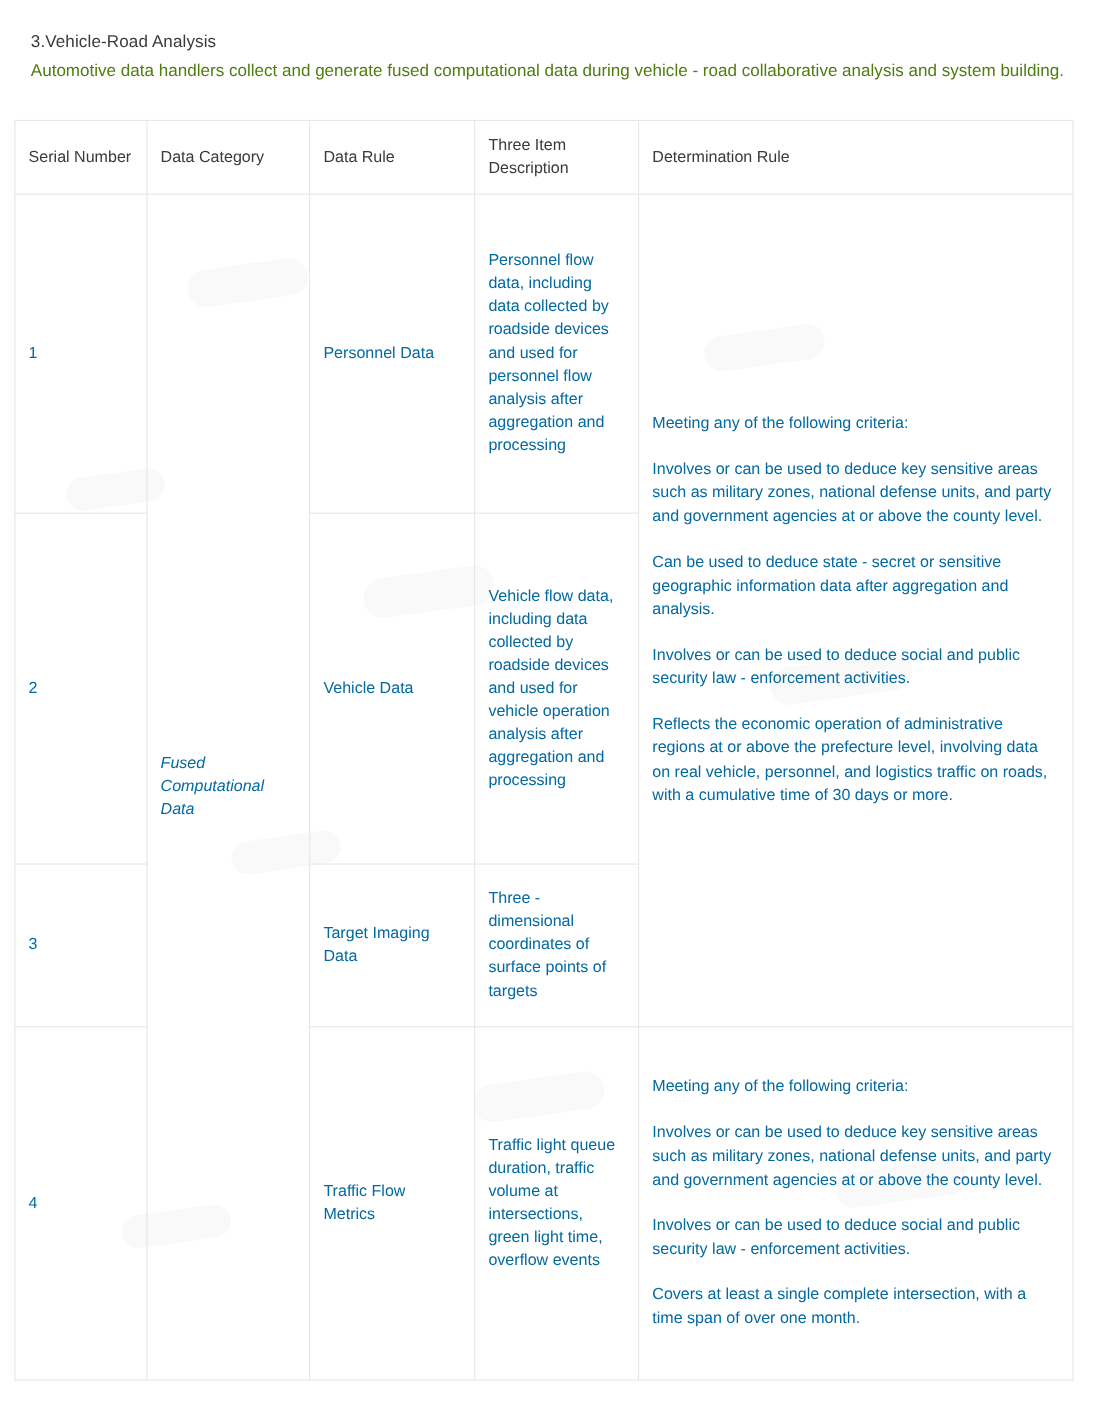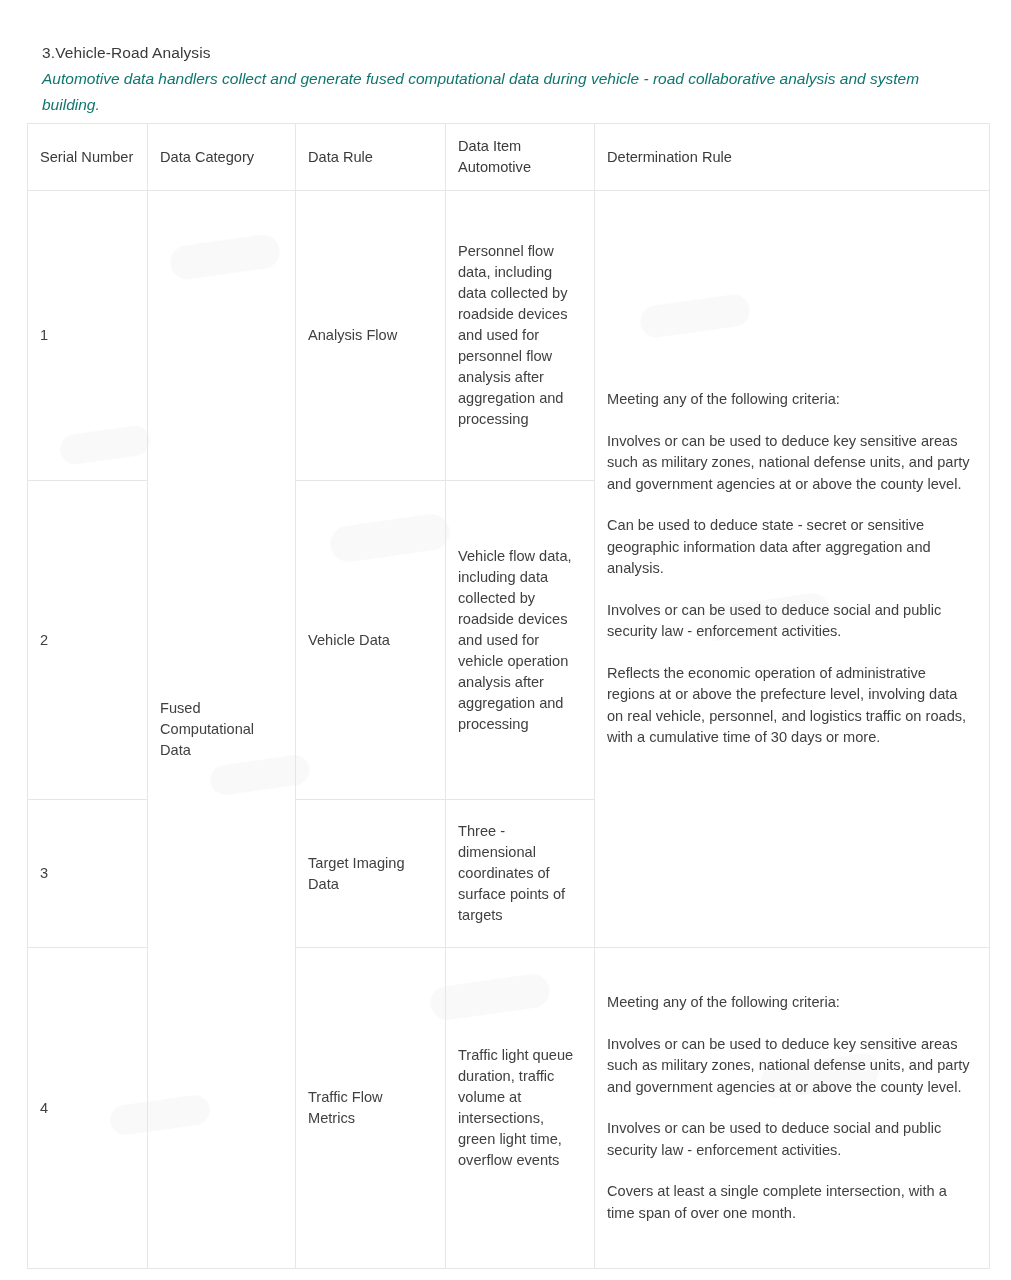--- a/index.html
+++ b/index.html
@@ -15,21 +15,21 @@
     color: #2b2b2b;
     position: relative;
     overflow: hidden;
   }
 
   .page {
     position: relative;
     width: 1011px;
     height: 1280px;
     box-sizing: border-box;
-    padding: 16px;
+    padding: 2px;
   }
 
   
   .watermark-layer {
     position: absolute;
     inset: 0;
     pointer-events: none;
     z-index: 0;
   }
   .wm {
@@ -52,63 +52,62 @@
     font-size: 15.5px;
     line-height: 25px;
     color: #3a3a3a;
     margin: 0 0 1px 0;
     font-weight: 400;
     letter-spacing: 0.1px;
   }
   .section-para {
     font-size: 15.5px;
     line-height: 25.5px;
-    color: #0f766e;
+    color: #4d7c0f;
     margin: 0;
     max-width: 960px;
     font-weight: 400;
-    font-style: italic;
   }
 
   table.data-table {
     position: absolute;
     left: 11px;
     top: 107px;
     width: 962px;
     border-collapse: collapse;
     table-layout: fixed;
     background: transparent;
   }
   table.data-table td,
   table.data-table th {
     border: 1px solid #e6e6e8;
     vertical-align: middle;
     padding: 10px 12px;
     font-size: 14.6px;
     line-height: 21px;
-    color: #404040;
+    color: #0369a1;
     font-weight: 400;
     text-align: left;
     background: transparent;
   }
   table.data-table th {
     font-weight: 400;
     color: #3a3a3a;
     height: 46px;
   }
 
   
   col.c-serial { width: 120px; }
   col.c-cat    { width: 148px; }
   col.c-item   { width: 150px; }
   col.c-desc   { width: 149px; }
   col.c-rule   { width: 395px; }
 
   td.cell-serial { vertical-align: middle; }
-  td.cell-cat    { vertical-align: middle; }
+  td.cell-cat    { vertical-align: middle; font-style: italic; }
   td.cell-item   { vertical-align: middle; }
   td.cell-desc   { vertical-align: middle; }
   td.cell-rule   { vertical-align: middle; padding-left: 12px; padding-right: 14px; }
 
   .rule-block p {
     margin: 0 0 20px 0;
     line-height: 21.5px;
   }
   .rule-block p:last-child { margin-bottom: 0; }
 
@@ -147,30 +146,30 @@
         <col class="c-cat">
         <col class="c-item">
         <col class="c-desc">
         <col class="c-rule">
       </colgroup>
       <thead>
         <tr>
           <th>Serial Number</th>
           <th>Data Category</th>
           <th>Data Rule</th>
-          <th>Data Item Automotive</th>
+          <th>Three Item Description</th>
           <th>Determination Rule</th>
         </tr>
       </thead>
       <tbody>
 
         <tr class="row-h1">
           <td class="cell-serial">1</td>
           <td class="cell-cat" rowspan="4">Fused Computational Data</td>
-          <td class="cell-item">Analysis Flow</td>
+          <td class="cell-item">Personnel Data</td>
           <td class="cell-desc">Personnel flow data, including data collected by roadside devices and used for personnel flow analysis after aggregation and processing</td>
           <td class="cell-rule" rowspan="3">
             <div class="rule-block">
               <p>Meeting any of the following criteria:</p>
               <p>Involves or can be used to deduce key sensitive areas such as military zones, national defense units, and party and government agencies at or above the county level.</p>
               <p>Can be used to deduce state - secret or sensitive geographic information data after aggregation and analysis.</p>
               <p>Involves or can be used to deduce social and public security law - enforcement activities.</p>
               <p>Reflects the economic operation of administrative regions at or above the prefecture level, involving data on real vehicle, personnel, and logistics traffic on roads, with a cumulative time of 30 days or more.</p>
             </div>
           </td>

